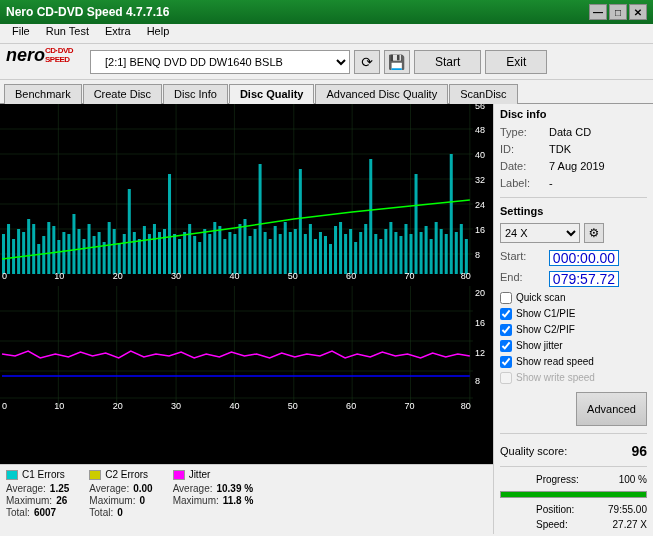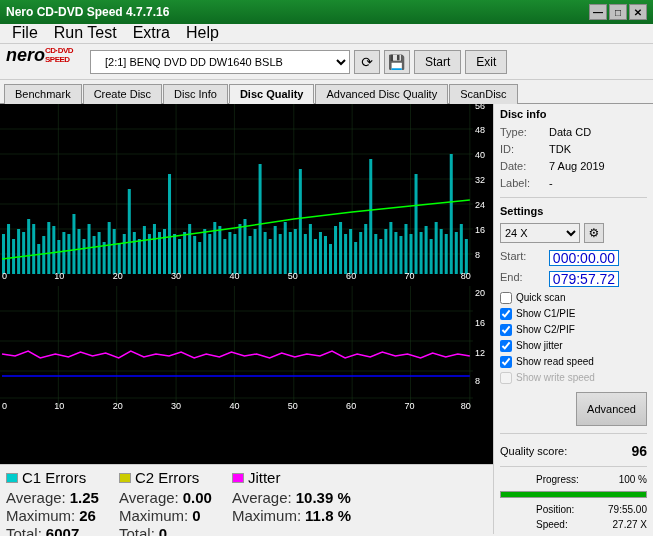--- a/index.html
+++ b/index.html
@@ -22,23 +22,23 @@
       width: 18px; height: 16px; background: #c0c0c0; border: 1px solid #888;
       display: flex; align-items: center; justify-content: center; font-size: 10px;
       cursor: pointer; color: #000;
     }
 
     
     .menu-bar {
       background: #f0f0f0;
       height: 20px;
       display: flex;
-      align-items: flex-end;
+      align-items: flex-start;
       padding: 0 4px;
-      font-size: 16px;
+      font-size: 11px;
       border-bottom: 1px solid #ccc;
     }
     .menu-item { padding: 1px 8px; cursor: pointer; }
 
     
     .toolbar {
       background: #f0f0f0;
       height: 36px;
       display: flex;
       align-items: center;
@@ -54,21 +54,21 @@
     .nero-logo-bottom { color: #cc0000; font-size: 8px; font-weight: bold; letter-spacing: -0.5px; }
     .drive-select {
       flex: 1; height: 24px; font-size: 11px; border: 1px solid #999;
       background: white; padding: 0 10px; max-width: 260px;
     }
     .toolbar-icon-btn {
       width: 26px; height: 24px; background: #e0e0e0; border: 1px solid #999;
       display: flex; align-items: center; justify-content: center; cursor: pointer; font-size: 14px;
     }
     .toolbar-btn {
-      height: 24px; padding: 0 10px; background: #e0e0e0; border: 1px solid #999;
+      height: 24px; padding: 0 20px; background: #e0e0e0; border: 1px solid #999;
       font-size: 12px; cursor: pointer;
     }
 
     
     .tabs {
       display: flex;
       background: #f0f0f0;
       padding: 3px 4px 0;
       gap: 1px;
       border-bottom: 1px solid #999;
@@ -87,21 +87,21 @@
     }
 
     
     .stats-area {
       background: #f0f0f0;
       height: 70px;
       display: flex;
       align-items: flex-start;
       padding: 4px 6px;
       border-top: 1px solid #ccc;
-      font-size: 15px;
+      font-size: 10px;
       gap: 20px;
     }
     .stat-group { display: flex; flex-direction: column; gap: 1px; }
     .stat-legend { display: flex; align-items: center; gap: 4px; margin-bottom: 2px; }
     .legend-box { width: 12px; height: 10px; border: 1px solid #999; }
     .stat-row { display: flex; gap: 4px; }
     .stat-label { color: #333; }
     .stat-value { font-weight: bold; color: #000; }
 
     

